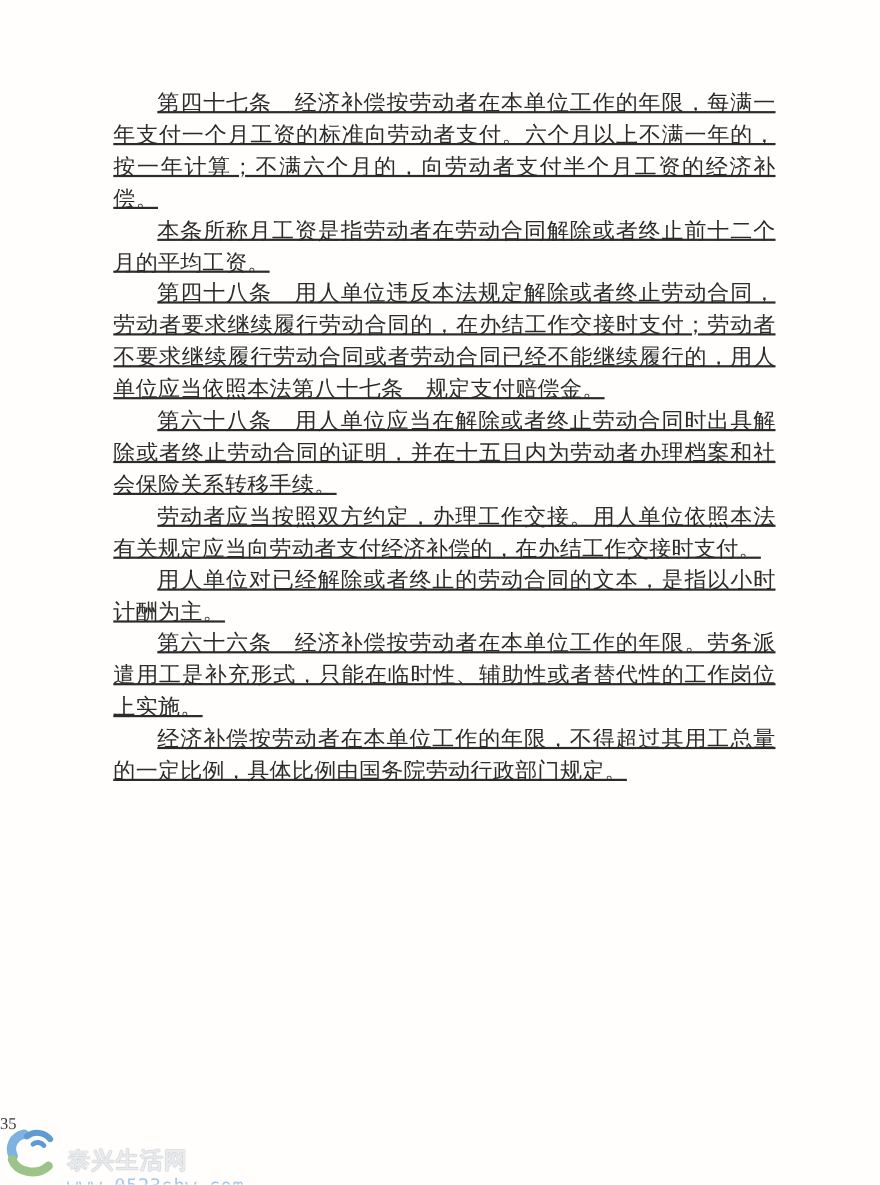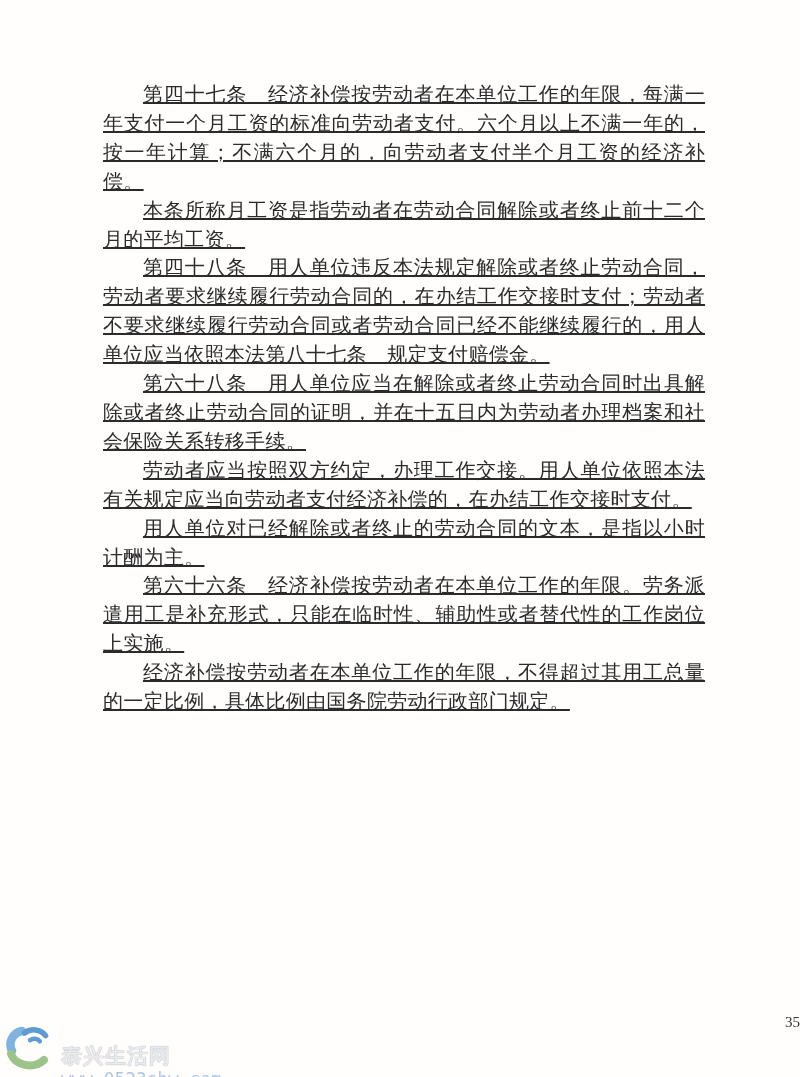--- a/index.html
+++ b/index.html
@@ -35,21 +35,21 @@
     text-indent: 2em;
     letter-spacing: 0.3px;
     text-decoration: underline;
   }
   
   .page-number {
     position: absolute;
     left: 0;
     right: 0;
     top: 1014px;
-    text-align: right;
+    text-align: left;
     font-size: 15px;
     color: #333333;
     font-family: "Liberation Serif", serif;
   }
   
   .watermark {
     position: absolute;
     left: 5px;
     top: 1024px;
     display: flex;

